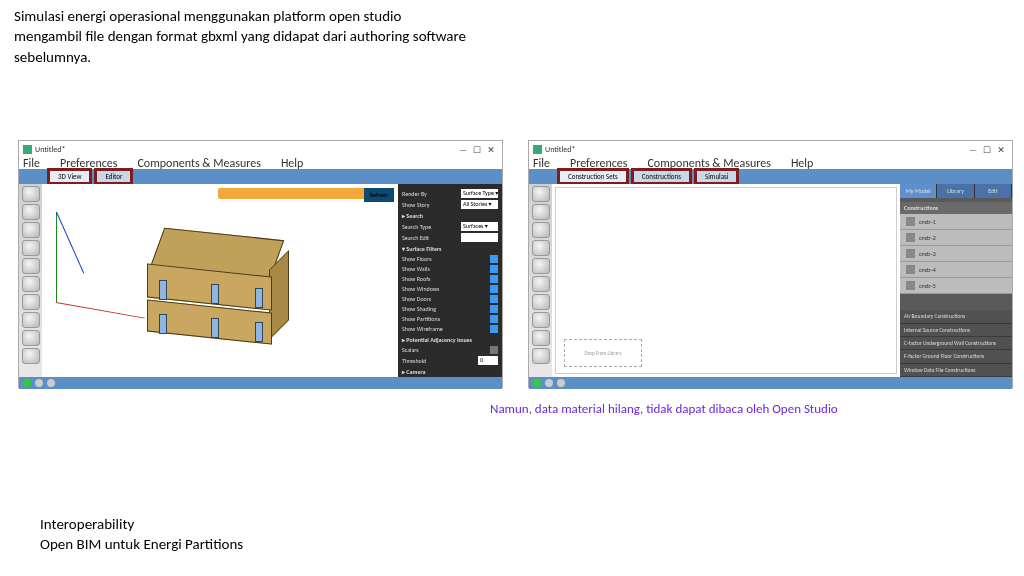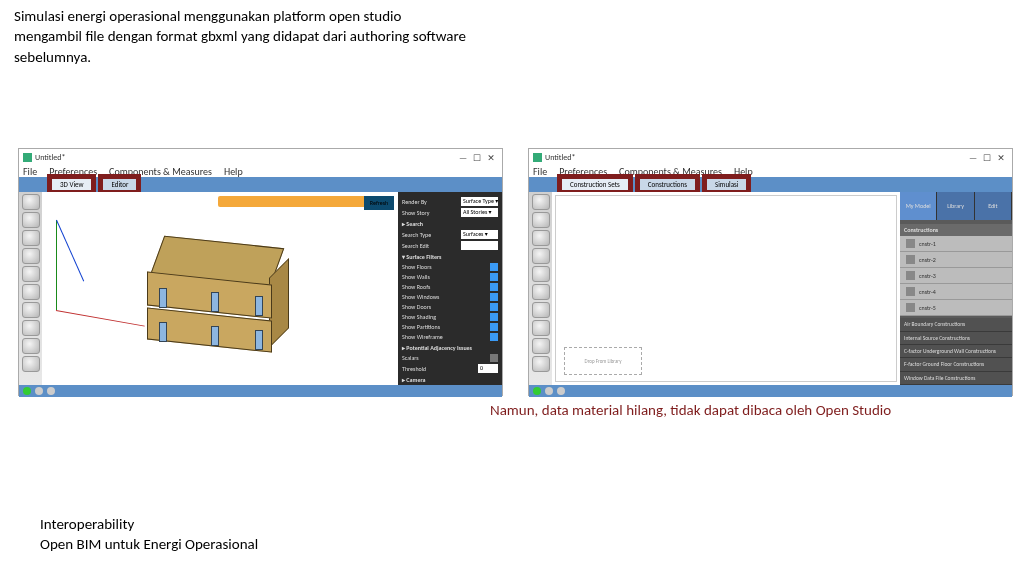--- a/index.html
+++ b/index.html
@@ -1,32 +1,32 @@
 <!DOCTYPE html>
 <html><head>
 <meta charset="utf-8">
 <style>
   * { box-sizing: border-box; margin: 0; padding: 0; }
   body { width: 1024px; height: 576px; background: #fff; font-family: "Segoe UI", Calibri, Arial, sans-serif; position: relative; }
   .top-text { position: absolute; left: 14px; top: 6px; width: 490px; font-size: 15px; line-height: 1.35; color: #000; }
-  .mid-text { position: absolute; left: 490px; top: 400px; width: 520px; font-size: 15px; line-height: 1.35; color: #7f1d1d; }
+  .mid-text { position: absolute; left: 490px; top: 400px; width: 520px; font-size: 13px; line-height: 1.35; color: #6d28d9; }
   .bottom-text { position: absolute; left: 40px; top: 514px; font-size: 15px; line-height: 1.35; color: #000000; }
 
   
-  .app { position: absolute; width: 485px; height: 248px; background: #e8e8e8; border: 1px solid #aaa; margin-top: 8px; }
+  .app { position: absolute; width: 485px; height: 248px; background: #e8e8e8; border: 1px solid #aaa; }
   .app-left { left: 18px; top: 140px; }
   .app-right { left: 528px; top: 140px; }
   .titlebar { height: 16px; background: #fff; display: flex; align-items: center; font-size: 8px; padding: 0 4px; color: #333; }
   .titlebar .icon { width: 9px; height: 9px; background: #3a7; margin-right: 3px; }
   .titlebar .spacer { flex: 1; }
   .titlebar .winbtn { width: 14px; text-align: center; font-size: 9px; color: #444; }
-  .menubar { height: 12px; background: #fff; display: flex; gap: 12px; padding: 0 4px; font-size: 10px; color: #333; align-items: center; }
+  .menubar { height: 12px; background: #fff; display: flex; gap: 20px; padding: 0 4px; font-size: 12px; color: #333; align-items: center; }
   .header-band { height: 15px; background: #5c8fc7; display: flex; align-items: center; }
   .header-tabs { margin-left: 28px; display: flex; gap: 2px; }
-  .header-tab { background: #c9d8e8; font-size: 7px; padding: 1px 8px; border: 5px solid #7f1d1d; }
+  .header-tab { background: #c9d8e8; font-size: 7px; padding: 1px 8px; border: 3px solid #7f1d1d; }
   .header-tab.active { background: #e6edf5; }
 
   .workarea { display: flex; height: 193px; }
   .sidetools { width: 23px; background: linear-gradient(#d0d0d0,#e8e8e8); display: flex; flex-direction: column; padding: 2px 0; gap: 2px; align-items: center; }
   .sidetools .tool { width: 18px; height: 16px; background: radial-gradient(circle at 40% 35%, #f5f5f5, #b5b5b5); border-radius: 3px; border: 1px solid #999; }
 
   
   .canvas3d { flex: 1; background: #fff; position: relative; overflow: hidden; }
   .orange-bar { position: absolute; left: 176px; top: 4px; width: 155px; height: 11px; background: #f4a83a; border-radius: 2px; }
   .refresh-btn { position: absolute; right: 4px; top: 4px; width: 30px; height: 11px; background: #eee; border: 7px solid #0c4a6e; font-size: 6px; display: flex; align-items: center; justify-content: center; }
@@ -50,21 +50,21 @@
 
   .statusbar { height: 12px; background: #5c8fc7; display: flex; align-items: center; padding: 0 4px; gap: 4px; }
   .status-dot { width: 8px; height: 8px; border-radius: 50%; background: #3c3; }
   .status-dot.b { background: #ccc; }
 
   
   .right-main { flex: 1; background: #fff; position: relative; display: flex; }
   .big-canvas { flex: 1; border: 1px solid #ccc; margin: 3px; position: relative; }
   .drop-zone { position: absolute; left: 8px; bottom: 6px; width: 78px; height: 28px; border: 1px dashed #aaa; display: flex; align-items: center; justify-content: center; font-size: 5px; color: #999; }
   .lib-panel { width: 112px; background: #5a5a5a; color: #ddd; font-size: 6px; display: flex; flex-direction: column; }
-  .lib-tabs { display: flex; height: 28px; border-radius: 7px; }
+  .lib-tabs { display: flex; height: 14px; border-radius: 7px; }
   .lib-tab { flex: 1; background: #4a72a8; display: flex; align-items: center; justify-content: center; font-size: 6px; border-right: 1px solid #333; }
   .lib-tab.active { background: #5f8fcf; }
   .lib-header { background: #6a6a6a; padding: 2px 4px; font-weight: bold; margin-top: 4px; }
   .lib-item { display: flex; align-items: center; gap: 4px; padding: 3px 6px; background: #bcbcbc; color: #333; border-bottom: 1px solid #999; }
   .lib-item .cube { width: 9px; height: 9px; background: #888; }
   .lib-section { background: #515151; padding: 3px 4px; font-size: 5.5px; line-height: 1.15; border-bottom: 1px solid #3a3a3a; color:#ddd; }
 </style>
 </head>
 <body>
 
@@ -72,21 +72,21 @@
   <span>Simulasi energi operasional menggunakan platform open studio</span><br>
   <span>mengambil file dengan format gbxml yang didapat dari authoring software sebelumnya.</span>
 </div>
 
 <div class="mid-text">
   <span>Namun, data material hilang, tidak dapat dibaca oleh Open Studio</span><br>
 </div>
 
 <div class="bottom-text">
   <span>Interoperability</span><br>
-  <span>Open BIM untuk Energi Operasional</span>
+  <span>Open BIM untuk Energi Partitions</span>
 </div>
 
 <div class="app app-left">
   <div class="titlebar">
     <span class="icon"></span>
     <span>Untitled*</span>
     <span class="spacer"></span>
     <span class="winbtn">—</span>
     <span class="winbtn">☐</span>
     <span class="winbtn">✕</span>

